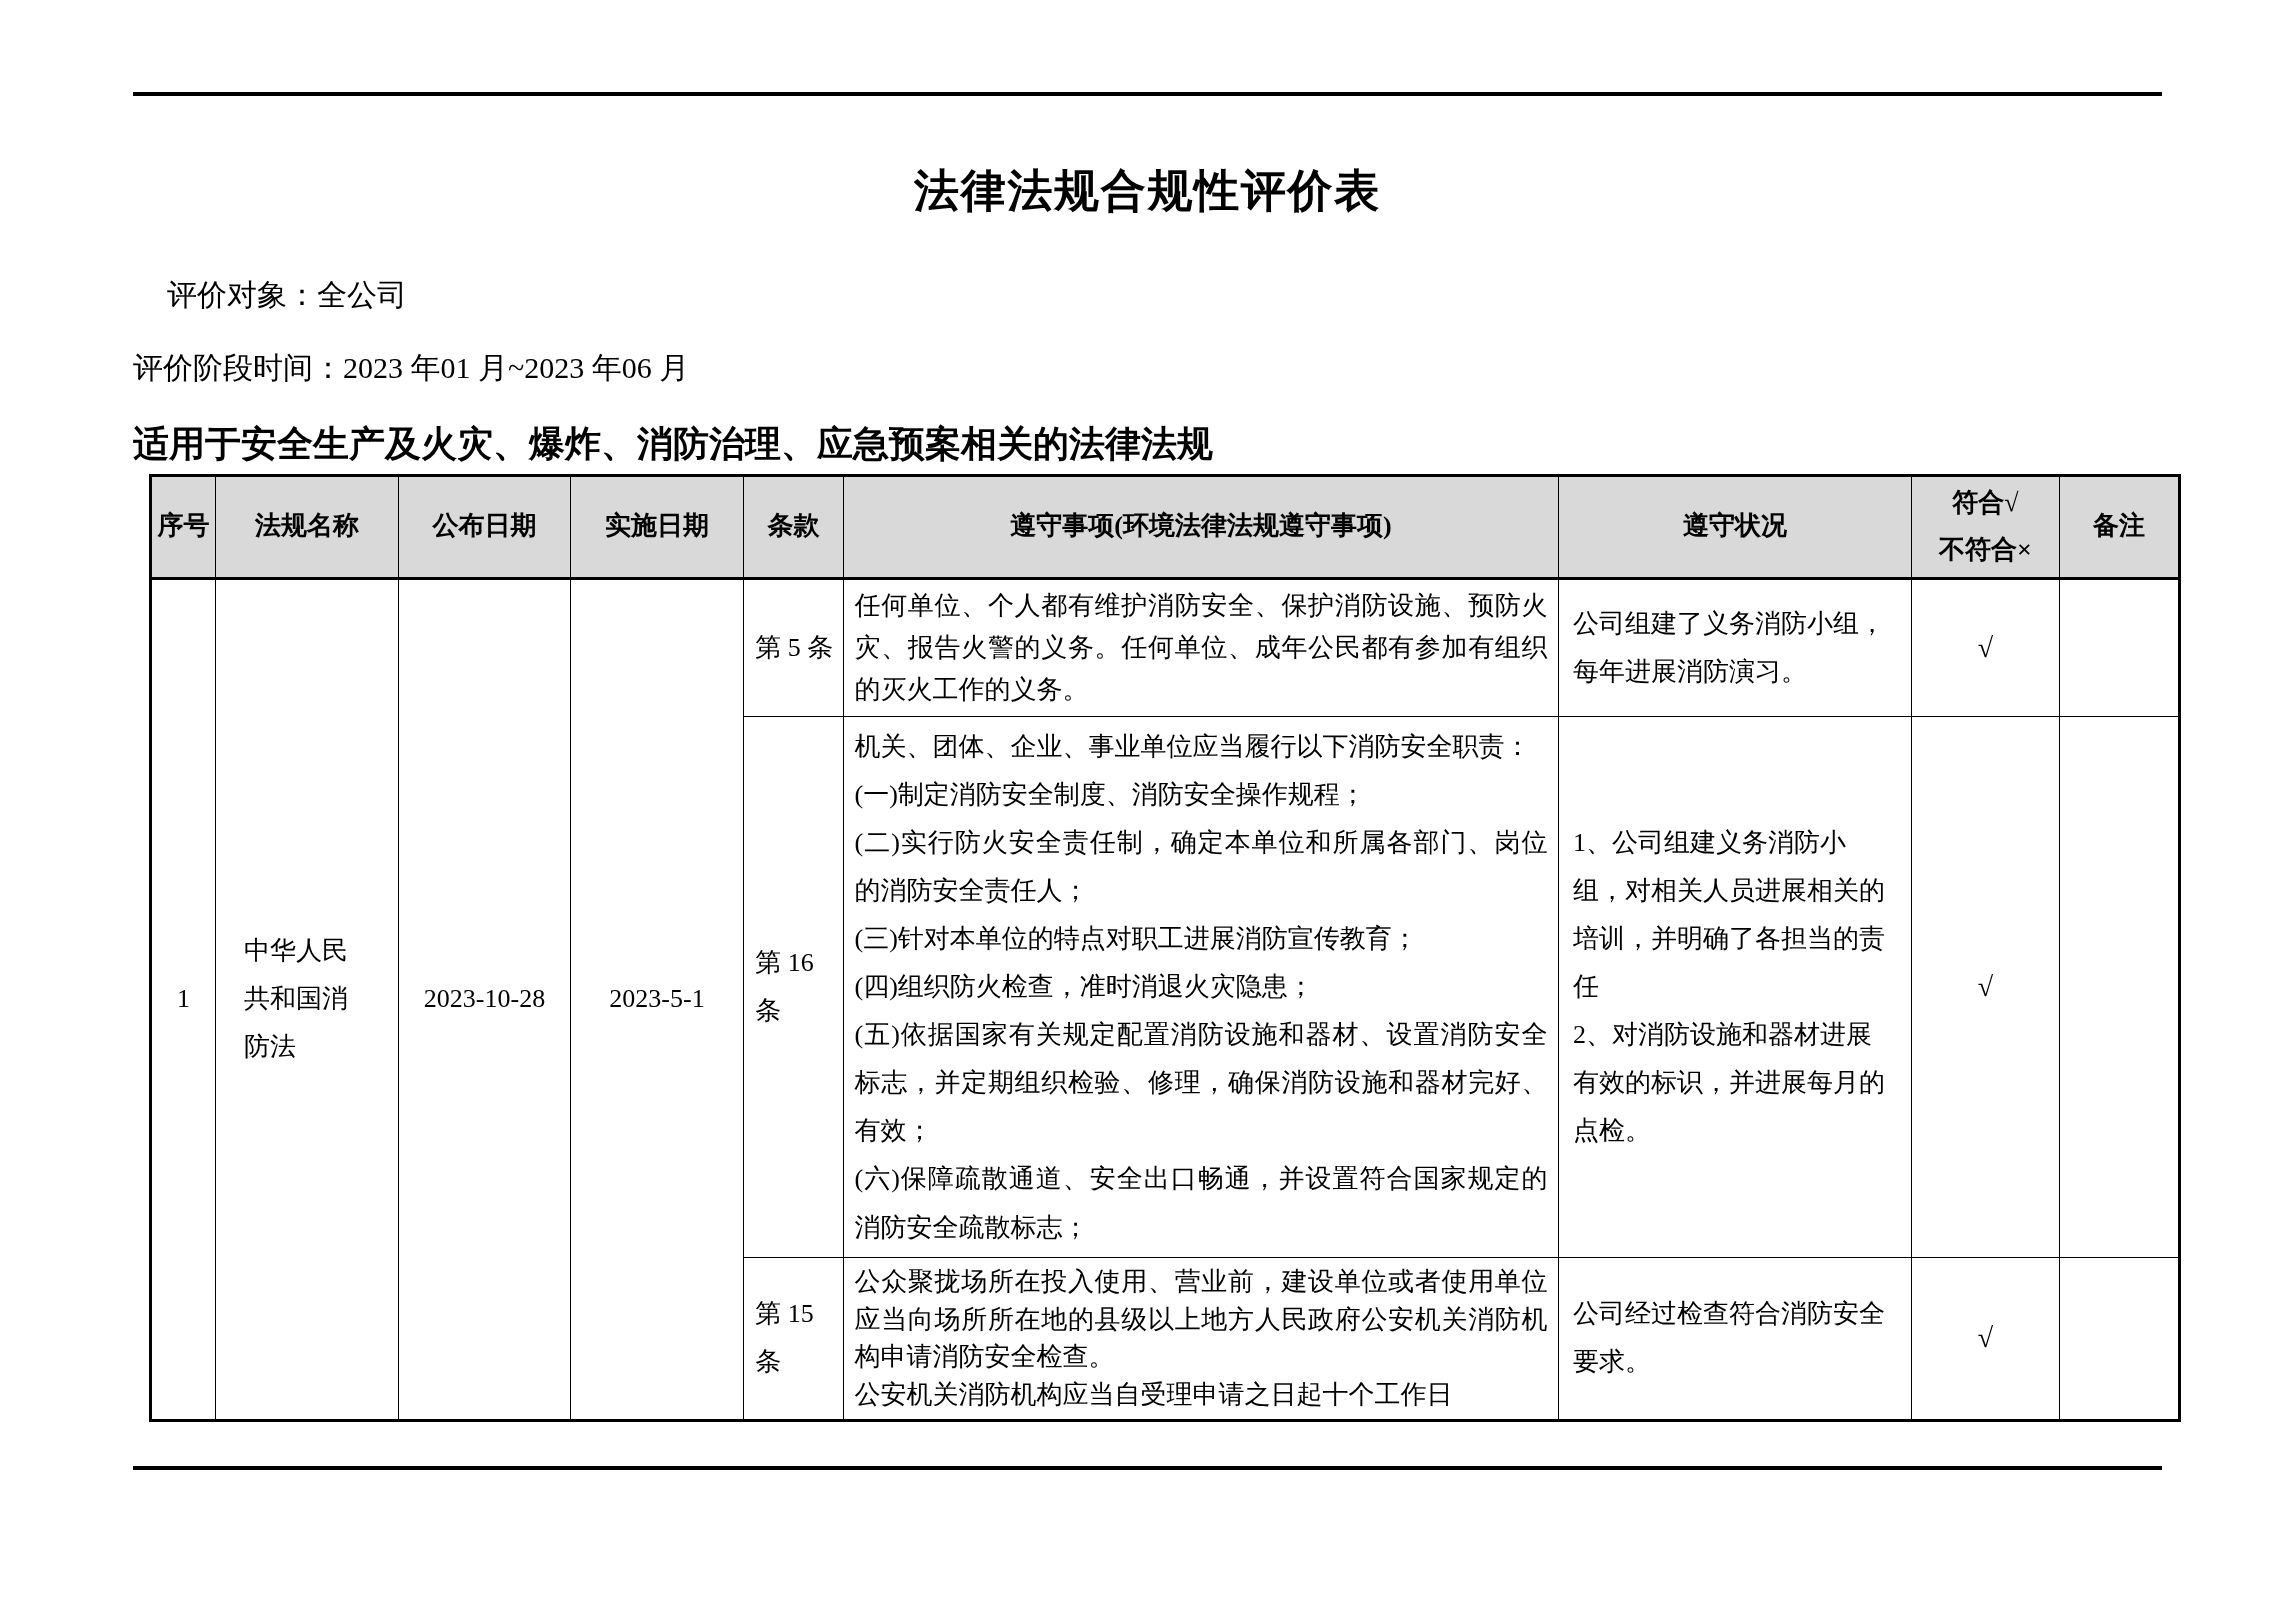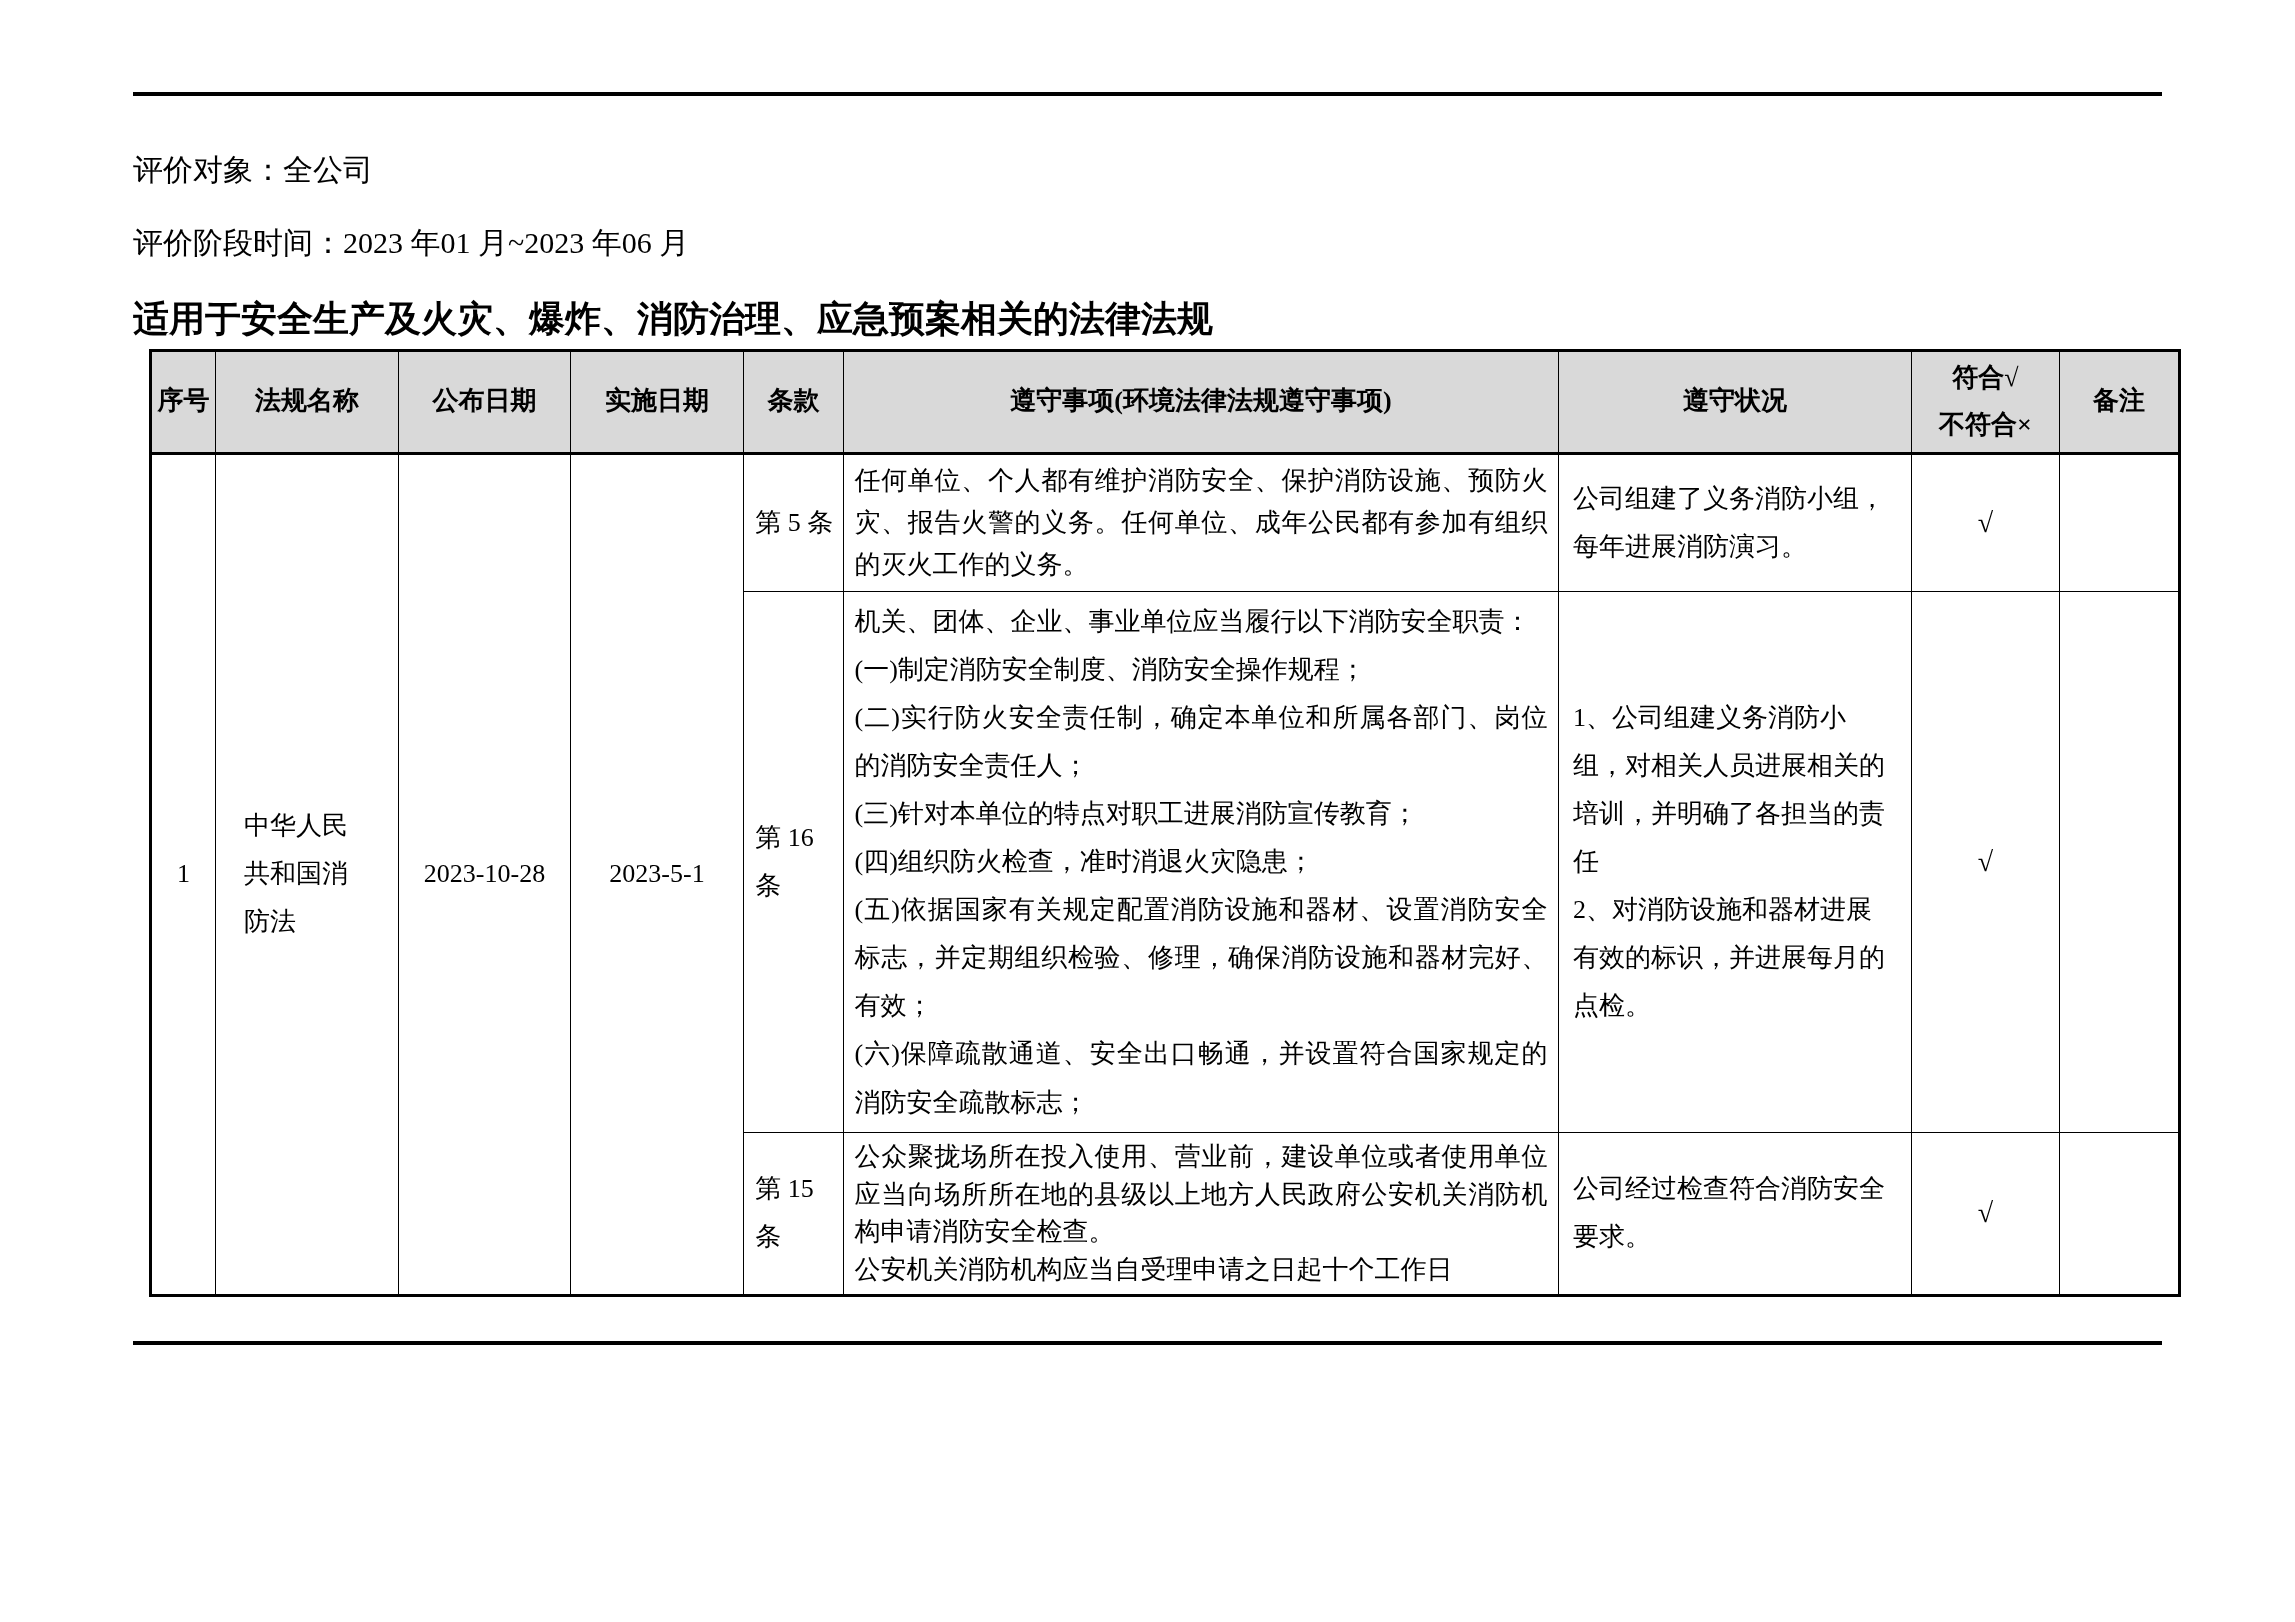--- a/index.html
+++ b/index.html
@@ -14,21 +14,21 @@
   .rule-top { margin-top:92px; height:3.5px; background:#000; }
   .rule-bottom { margin-top:44px; height:4.4px; background:#000; }
 
   .doc-title {
     margin-top:65px;
     font-size:45px; font-weight:bold;
     text-align:center; letter-spacing:1.7px;
   }
 
   .meta-line { font-size:30px; margin-top:32px; }
-  .meta-line.first { margin-top:54px; }
+  .meta-line.first { margin-top:54px;margin-left:34px; }
 
   .scope-line { margin-top:31px; font-size:36px; font-weight:bold; }
 
   table.compliance {
     width:100%; margin-top:5.2px;
     border-collapse:collapse; table-layout:fixed;
     font-size:26px; border:3.5px solid #000;margin-left:16px;
   }
   table.compliance th, table.compliance td {
     border:1.7px solid #000; vertical-align:middle;
@@ -61,20 +61,21 @@
   tr.r2 td.c-item, tr.r2 td.c-status { line-height:1.85; }
   tr.r3 td.c-item { line-height:1.45; }
 </style>
 </head>
 <body>
 
 <div class="content">
 
   <div class="rule-top"></div>
 
+  <div class="doc-title">法律法规合规性评价表</div>
 
   <div class="meta-line first">评价对象：全公司</div>
   <div class="meta-line">评价阶段时间：2023 年01 月~2023 年06 月</div>
 
   <div class="scope-line">适用于安全生产及火灾、爆炸、消防治理、应急预案相关的法律法规</div>
 
   <table class="compliance">
     <colgroup>
       <col style="width:65px">
       <col style="width:183px">

